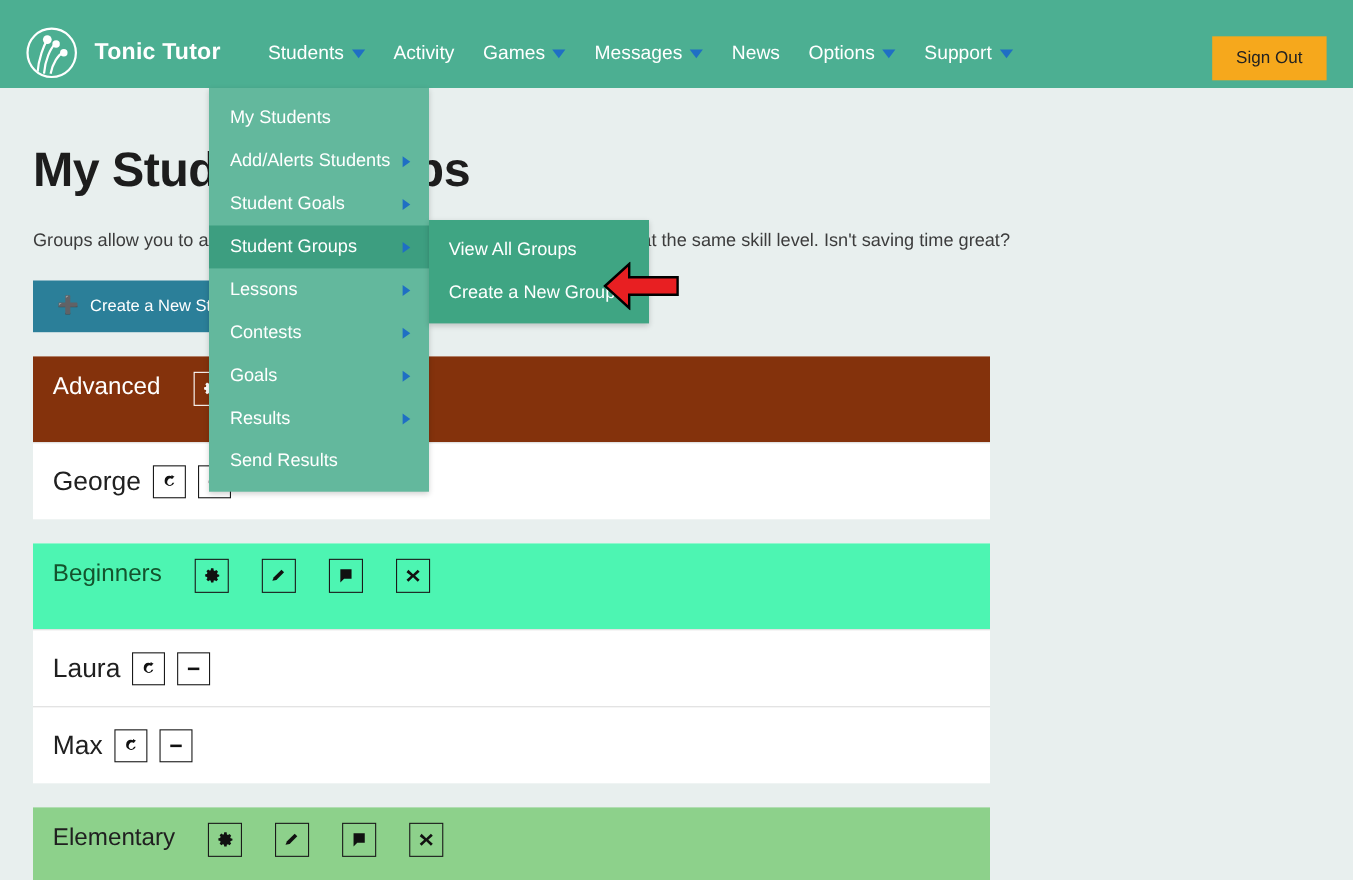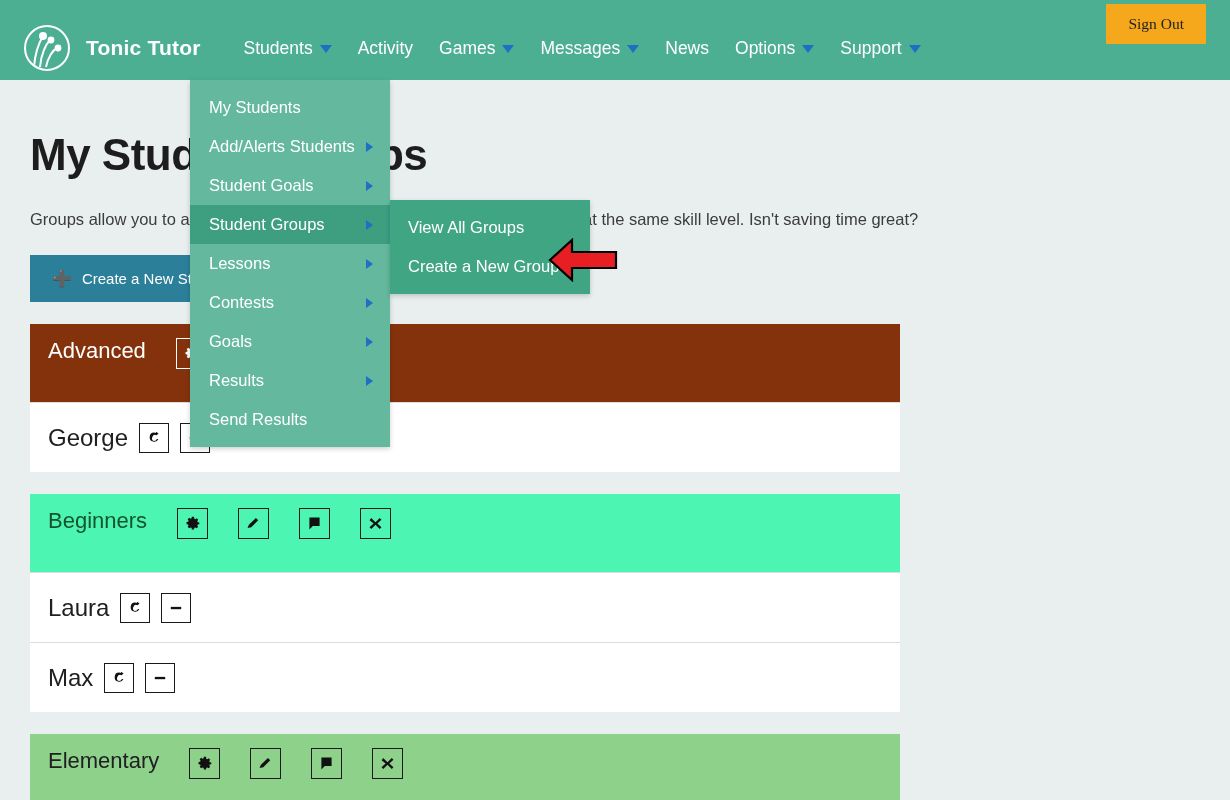--- a/index.html
+++ b/index.html
@@ -53,26 +53,26 @@
   .caret {
     width: 0; height: 0;
     border-left: 6px solid transparent;
     border-right: 6px solid transparent;
     border-top: 8px solid #1f6fc4;
     display: inline-block;
     position: relative; top: 1px;
   }
   .signout {
     position: absolute;
-    right: 24px; top: 4px;
+    right: 24px; top: 33px;
     background: #f6a81c;
     color: #222;
     border: none;
     font-size: 15.5px;
-    font-family: Liberation Serif, serif;
+    font-family: Liberation Sans, sans-serif;
     padding: 11px 22px;
     cursor: pointer;
   }
 
   
   .dropdown {
     position: absolute;
     left: 190px; top: 80px;
     width: 200px;
     background: #63b89d;

